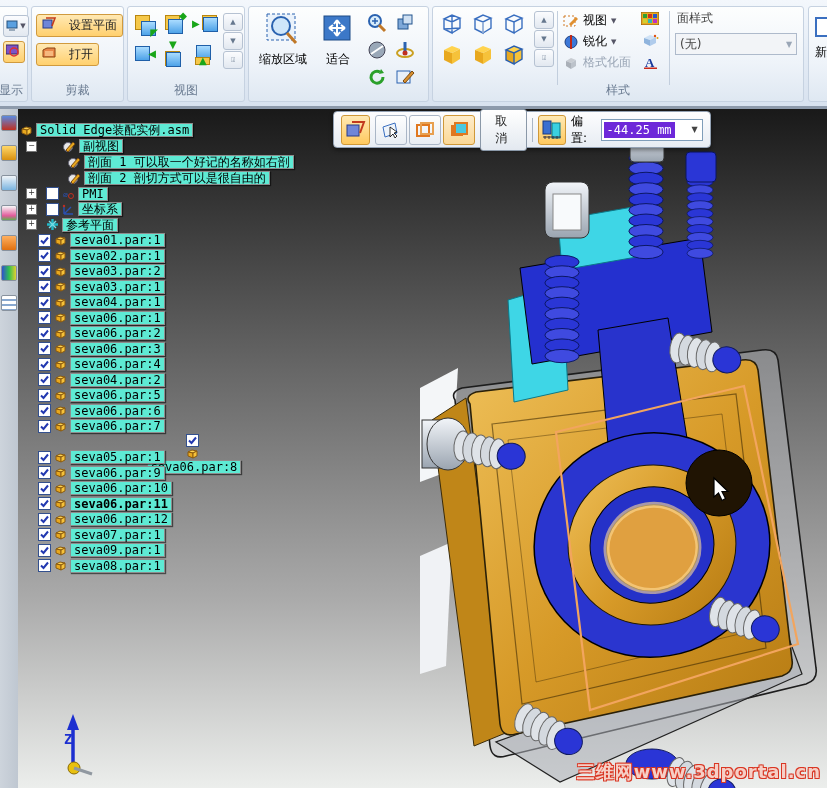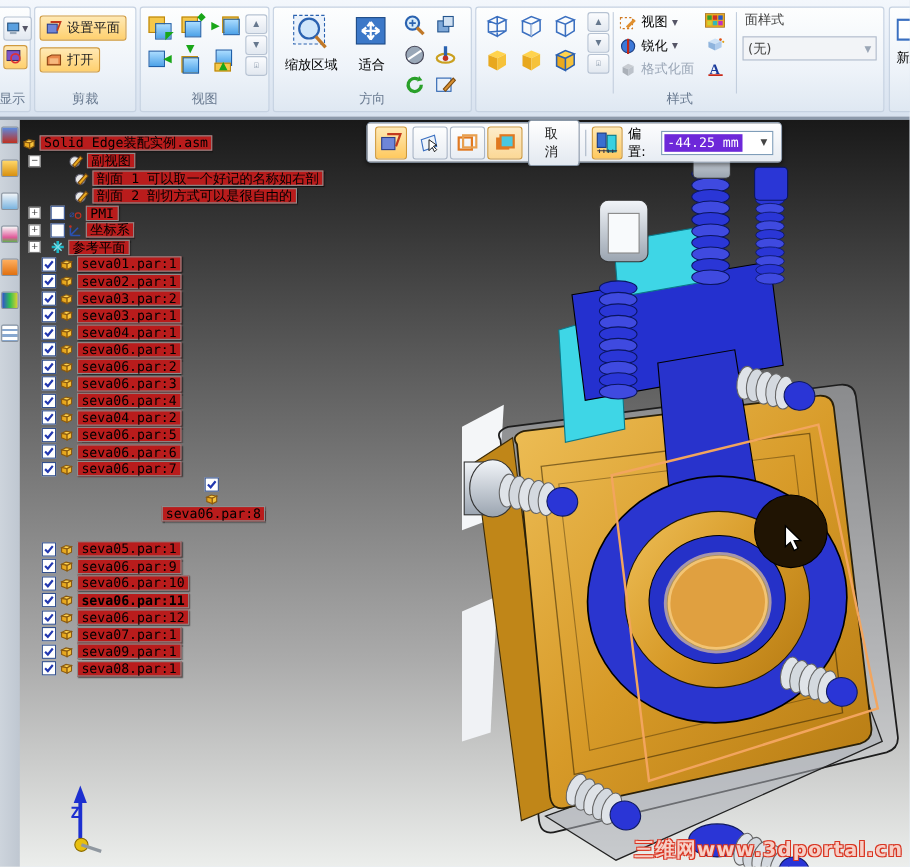--- a/index.html
+++ b/index.html
@@ -7,21 +7,21 @@
        font-family:"DejaVu Sans","Liberation Sans",sans-serif;font-size:12px;
        background:#e8eef6;}
   
   .ribbon{position:absolute;left:0;top:0;width:827px;height:106px;
           background:linear-gradient(#f3f7fc,#e3ebf5 55%,#d8e2ef);
           border-bottom:3px solid #8d9aab;}
   .rgroup{position:absolute;top:6px;height:96px;border:1px solid #c6d2e1;border-radius:3px;
           background:linear-gradient(#fdfefe,#eef3f9 60%,#dfe8f2);box-sizing:border-box;}
   .rcaption{position:absolute;bottom:2px;left:0;right:0;text-align:center;
             color:#6a7b91;font-size:12px;white-space:nowrap;}
-  .obtn{display:flex;align-items:center;gap:4px;background:linear-gradient(#ffe9b4,#ffd06e);
+  .obtn{display:flex;gap:12px;background:linear-gradient(#ffe9b4,#ffd06e);
         border:1px solid #d09a3e;border-radius:3px;padding:2px 5px;color:#222;white-space:nowrap;}
   .sbtn{width:22px;height:20px;border:1px solid #b6c2d2;border-radius:3px;
         background:linear-gradient(#fbfcfe,#e2e8f0);display:flex;align-items:center;justify-content:center;}
   .scrollstack{position:absolute;display:flex;flex-direction:column;gap:1px;}
   .scrollstack .sbtn{width:18px;height:16px;font-size:7px;color:#66788e;}
   .vicon{width:24px;height:24px;position:relative;}
   .vicon .sq1{position:absolute;left:2px;top:2px;width:13px;height:13px;background:linear-gradient(#ffe companies,#f5c84a);background:#f5c84a;border:1px solid #b9860f;}
   .vicon .sq2{position:absolute;left:8px;top:8px;width:13px;height:13px;background:linear-gradient(#aadcff,#4da2e8);border:1px solid #1f5fa8;}
   .vicon .arr{position:absolute;right:-1px;bottom:-1px;color:#19a619;font-size:10px;font-weight:bold;line-height:10px;}
   .cube{width:24px;height:24px;}
@@ -52,21 +52,21 @@
   .vsep{width:1px;height:24px;background:#aab6c6;}
   .offwrap{display:flex;align-items:center;gap:4px;}
   .offfield{display:flex;align-items:center;border:1px solid #7f9db9;background:#fff;height:20px;width:110px;}
   .offsel{background:#6d28d9;color:#fff;font-family:"DejaVu Sans Mono",monospace;font-size:12px;
           padding:1px 3px;margin-left:2px;}
   .offcar{margin-left:auto;width:15px;text-align:center;color:#444;font-size:8px;}
   
   .tree{position:absolute;left:20px;top:122px;width:330px;}
   .trow{display:flex;align-items:center;height:15.5px;}
   .trow.tall{height:16px;}
-  .chip{background:#b91c1c;border:1px solid #8d8d8d;box-shadow:1px 1px 1px rgba(0,0,0,.55);
+  .chip{background:#5eead4;border:1px solid #8d8d8d;box-shadow:1px 1px 1px rgba(0,0,0,.55);
         padding:0 3px;font-family:"DejaVu Sans Mono",monospace;font-size:12px;line-height:12px;
         color:#000;white-space:nowrap;}
   .exp{width:9px;height:9px;border:1px solid #777;background:#fff;font-size:8px;line-height:7px;
        text-align:center;color:#333;margin-right:4px;flex:none;}
   .cb{width:11px;height:11px;border:1px solid #33508e;background:#fff;margin-right:3px;flex:none;
       display:flex;align-items:center;justify-content:center;}
   .cb svg{display:block;}
   .ticon{width:13px;height:13px;margin-right:3px;flex:none;}
   .ind{flex:none;}
   
@@ -191,21 +191,20 @@
           </svg></div>
       <div><svg width="20" height="20">
             <path d="M16 10 a6 6 0 1 1 -3 -5" fill="none" stroke="#2aa02a" stroke-width="3"></path>
             <path d="M14 2 l3 4 l-5 1 Z" fill="#2aa02a"></path>
           </svg></div>
       <div><svg width="20" height="20">
             <rect x="2" y="4" width="13" height="12" fill="#e8f0fa" stroke="#2a62b0"></rect>
             <path d="M8 14 L17 4 L19 6 L10 16 Z" fill="#d89030" stroke="#7a4a10"></path>
           </svg></div>
     </div>
-    <div class="rcaption">方向</div>
   </div>
 
   <div class="rgroup" style="left:432px;width:372px;">
     <div style="position:absolute;left:6px;top:4px;display:grid;grid-template-columns:repeat(3,31px);grid-row-gap:4px;">
       <div><svg class="cube" viewBox="0 0 24 24">
             <path d="M5 8 L13 4 L21 7 L13 11 Z M5 8 L5 18 L13 22 L13 11 M21 7 L21 17 L13 22 M13 4 L13 11 M5 18 L21 17" fill="none" stroke="#3a6fc0" stroke-width="1.4"></path>
           </svg></div>
       <div><svg class="cube" viewBox="0 0 24 24">
             <path d="M5 8 L13 4 L21 7 L13 11 Z M5 8 L5 18 L13 22 L13 11 M21 7 L21 17 L13 22" fill="none" stroke="#3a6fc0" stroke-width="1.4"></path>
             <path d="M13 11 L13 22" stroke="#b8c8e0" stroke-width="1.2"></path>
@@ -730,21 +729,21 @@
           </svg>
     </span>
     <svg class="ticon" viewBox="0 0 13 13">
           <path d="M2 5 L6 3 L11 4 L7 6 Z" fill="#ffd34e" stroke="#8a5a10"></path>
           <path d="M2 5 L7 6 L7 11 L2 9 Z" fill="#e8a81e" stroke="#8a5a10"></path>
           <path d="M7 6 L11 4 L11 9 L7 11 Z" fill="#f6c23a" stroke="#8a5a10"></path>
         </svg>
     <span class="chip">seva06.par:8</span>
   </div>
 
-  <div class="trow" style="padding-left:18px;margin-top:42px;">
+  <div class="trow" style="padding-left:18px;">
     <span class="cb">
       <svg width="9" height="9" viewBox="0 0 9 9">
             <path d="M1 4.5 L3.5 7 L8 1.5" fill="none" stroke="#2238b0" stroke-width="2"></path>
           </svg>
     </span>
     <svg class="ticon" viewBox="0 0 13 13">
           <path d="M2 5 L6 3 L11 4 L7 6 Z" fill="#ffd34e" stroke="#8a5a10"></path>
           <path d="M2 5 L7 6 L7 11 L2 9 Z" fill="#e8a81e" stroke="#8a5a10"></path>
           <path d="M7 6 L11 4 L11 9 L7 11 Z" fill="#f6c23a" stroke="#8a5a10"></path>
         </svg>

